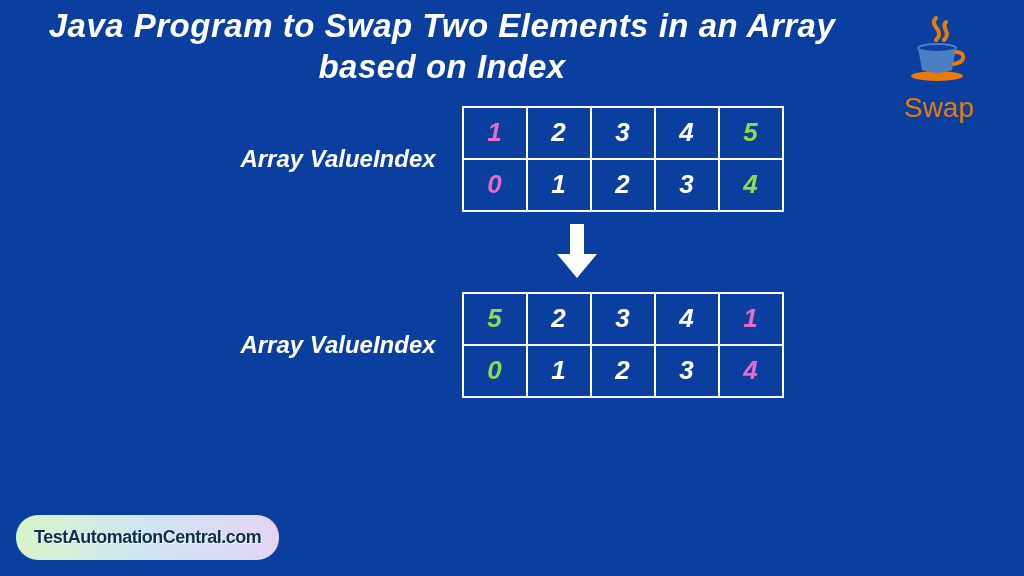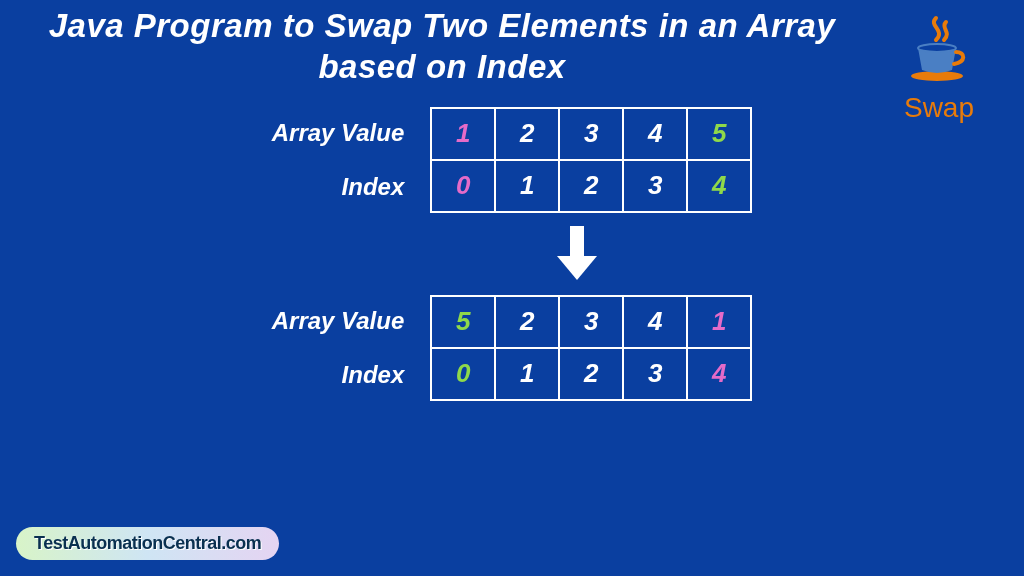--- a/index.html
+++ b/index.html
@@ -38,21 +38,21 @@
     margin-top: 2px;
   }
   .array-block {
     display: flex;
     align-items: center;
     justify-content: center;
     margin-top: 8px;
   }
   .labels {
     display: flex;
-    flex-direction: column;
+    flex-direction: row;
     align-items: flex-end;
     margin-right: 26px;
   }
   .row-label {
     color: #fff;
     font-weight: 900;
     font-style: italic;
     font-size: 24px;
     height: 54px;
     display: flex;
@@ -76,21 +76,21 @@
   .grid-row .cell:first-child { margin-left: 0; }
   .grid-row + .grid-row .cell { margin-top: -2px; }
   .c-magenta { color: #e56bc8; }
   .c-green { color: #8fd94a; }
   .arrow-wrap { text-align: center; margin: 10px 0 6px 130px; }
   .arrow-svg { fill: #fff; }
   .watermark {
     position: absolute;
     bottom: 16px;
     left: 16px;
-    padding: 6px 18px;
+    padding: 12px 18px;
     border-radius: 22px;
     background: linear-gradient(90deg, #d8f4c8, #cfe5f4, #e5d4f2);
     color: #0a3050;
     font-weight: 900;
     font-size: 18px;
     font-family: "Comic Sans MS", "Arial Black", sans-serif;
     text-shadow: 1px 1px 0 #fff;
     letter-spacing: -0.5px;
   }
 </style>

